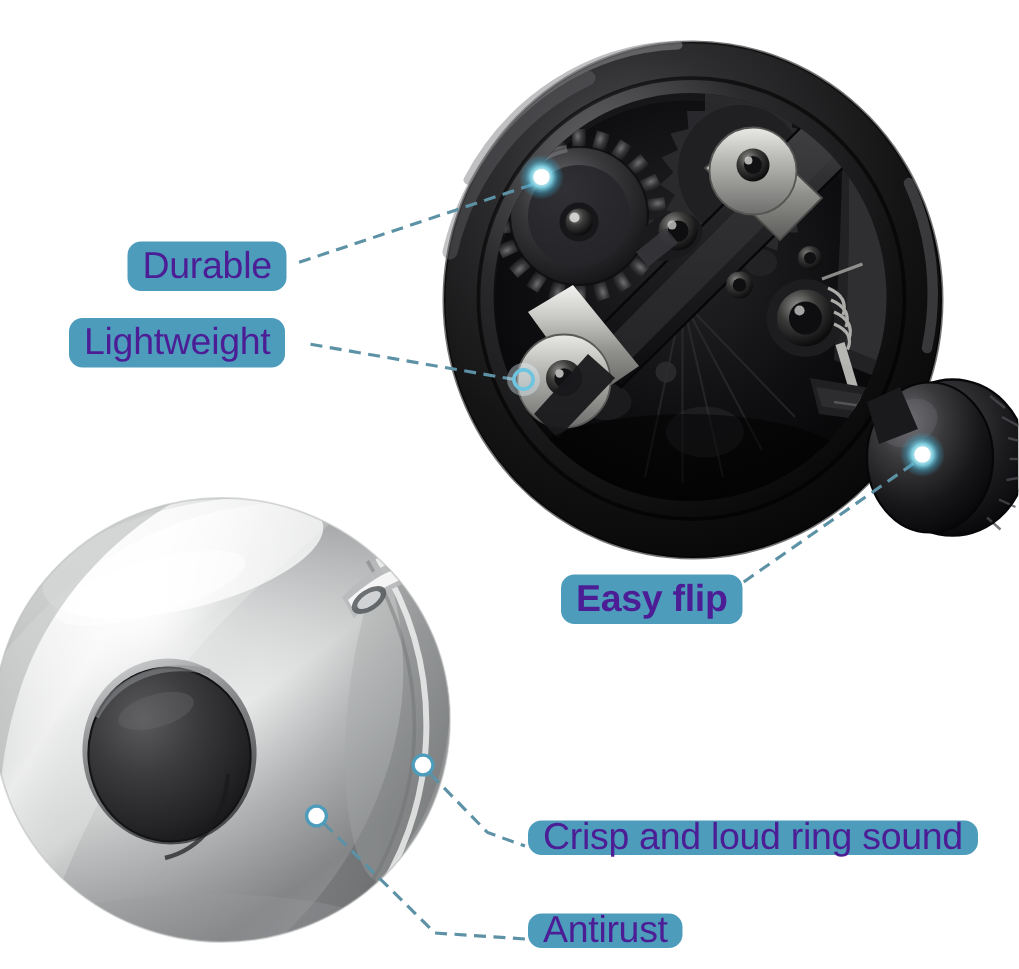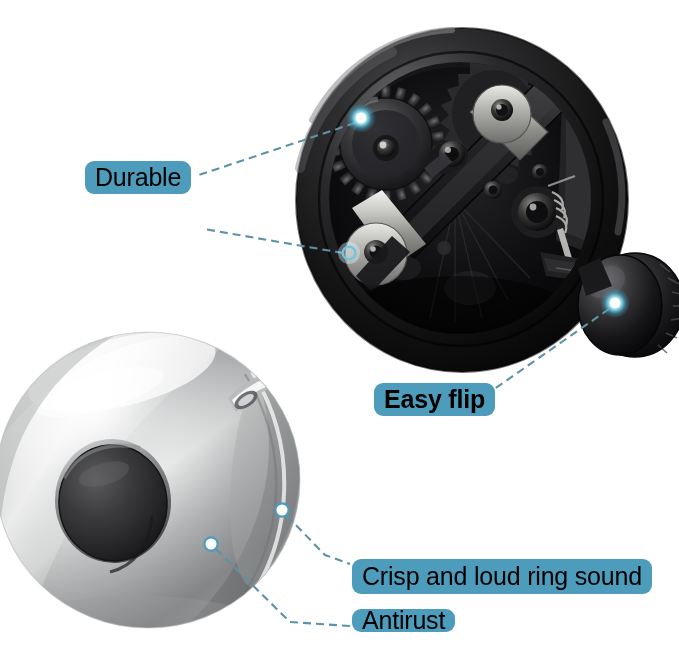--- a/index.html
+++ b/index.html
@@ -24,33 +24,33 @@
     width: 679px;
     height: 646px;
   }
   .badge {
     position: absolute;
     display: flex;
     align-items: center;
     justify-content: center;
     box-sizing: border-box;
     background: #4d9cbc;
-    color: #000000;
+    color: #4c1d95;
     border-radius: 9px;
     font-family: "Liberation Sans", sans-serif;
     font-weight: 400;
     white-space: nowrap;
     letter-spacing: -0.2px;
     line-height: 1;
     padding: 0 10px;
   }
   #badge-durable   { left: 85px;  top: 161px; height: 33px; font-size: 25px; }
   #badge-light     { left: 46px;  top: 212px; height: 33px; font-size: 25px; }
   #badge-easyflip  { left: 374px; top: 383px; height: 33px; font-size: 25px; font-weight: bold; }
-  #badge-crisp     { left: 352px; top: 547px; height: 35px; font-size: 25px; margin-top: 12px; }
+  #badge-crisp     { left: 352px; top: 547px; height: 23px; font-size: 25px; }
   #badge-antirust  { left: 352px; top: 609px; height: 23px; font-size: 25px; }
 </style>
 </head>
 <body>
 
 <div id="stage">
 
   <svg id="art" viewBox="0 0 679 646" xmlns="http://www.w3.org/2000/svg">
     <defs>
 
@@ -433,20 +433,23 @@
         <circle cx="211" cy="544" r="6.6" fill="#ffffff"></circle>
         <circle cx="211" cy="544" r="6.6" fill="none" stroke="#4d9cbc" stroke-width="2.2"></circle>
       </g>
     </g>
   </svg>
 
   <div class="badge" id="badge-durable">
     <span>Durable</span>
   </div>
 
+  <div class="badge" id="badge-light">
+    <span>Lightweight</span>
+  </div>
 
   <div class="badge" id="badge-easyflip">
     <span>Easy flip</span>
   </div>
 
   <div class="badge" id="badge-crisp">
     <span>Crisp and loud ring sound</span>
   </div>
 
   <div class="badge" id="badge-antirust">

